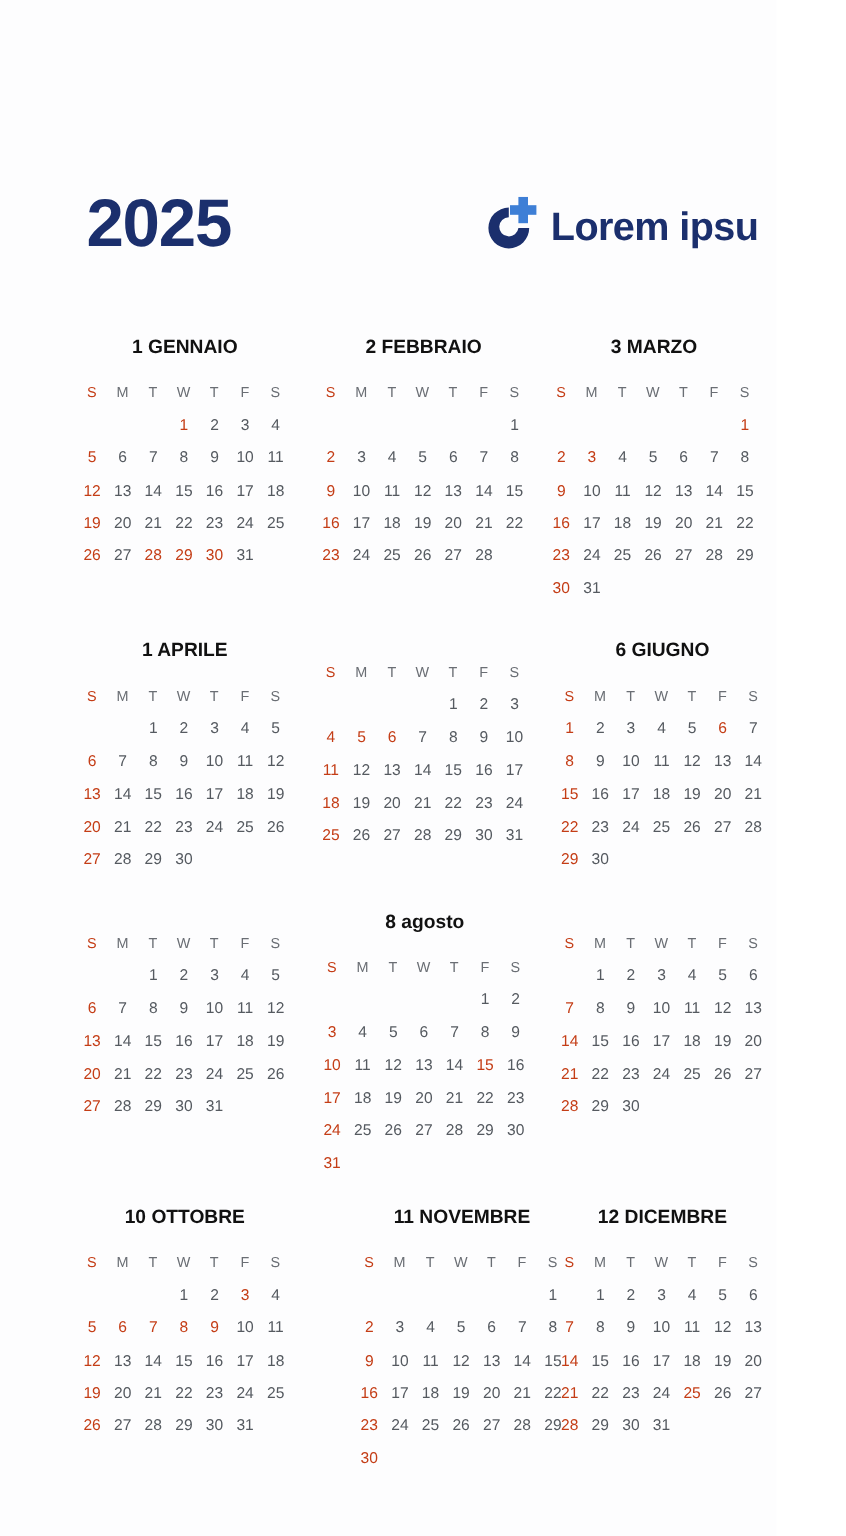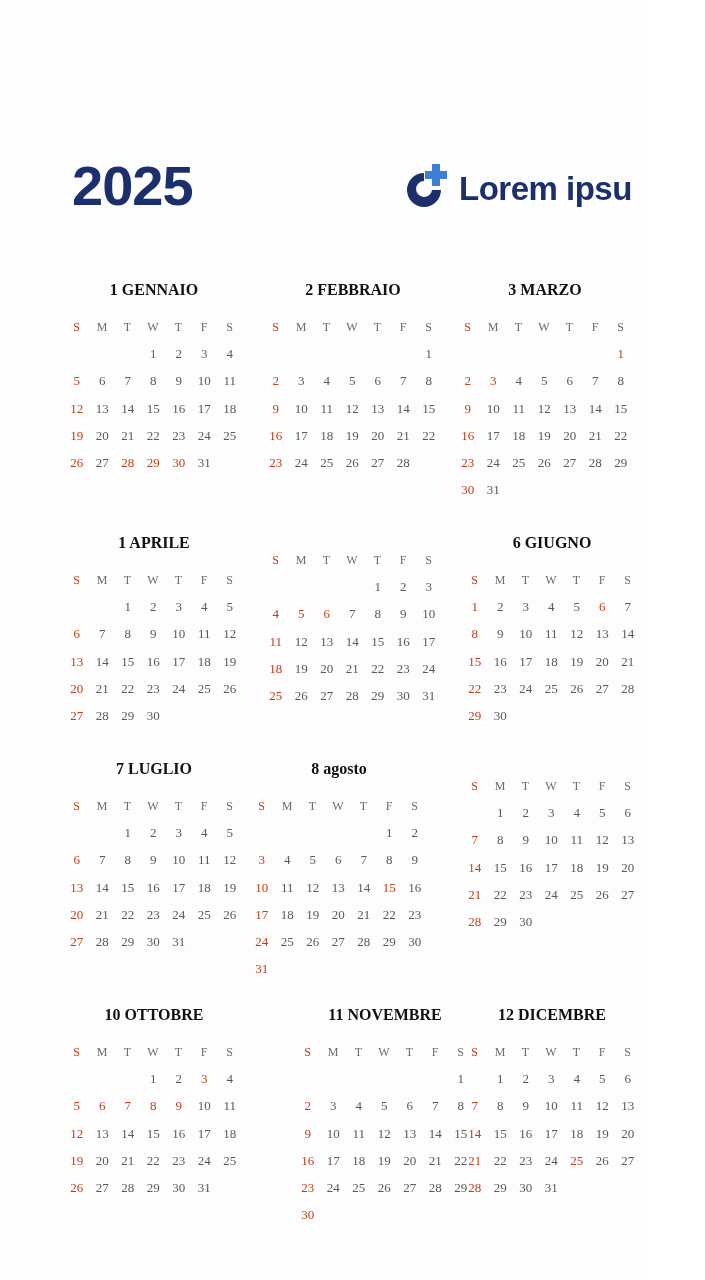--- a/index.html
+++ b/index.html
@@ -49,21 +49,20 @@
       font-weight: 700;
       color: #1b2f6d;
       margin-left: 8px;
       letter-spacing: -0.5px;
       line-height: 1;
       margin-top: 2px;
     }
     .month {
       position: absolute;
       width: 184px;
-      font-family: Liberation Serif, serif;
     }
     .month-title {
       text-align: center;
       font-size: 16px;
       font-weight: 700;
       color: #111111;
       height: 20px;
       line-height: 20px;
       margin-left: -4px;
     }
@@ -374,21 +373,20 @@
           <div class="cell">24</div>
           <div class="cell">25</div>
           <div class="cell">26</div>
           <div class="cell">27</div>
           <div class="cell">28</div>
           <div class="cell red">29</div>
           <div class="cell">30</div>
         </div>
       </div>
       <div class="month" style="left: 64px; top: 759px;">
-        <div class="month-title">7 LUGLIO</div>
         <div class="grid">
           <div class="cell dow red">S</div>
           <div class="cell dow">M</div>
           <div class="cell dow">T</div>
           <div class="cell dow">W</div>
           <div class="cell dow">T</div>
           <div class="cell dow">F</div>
           <div class="cell dow">S</div>
           <div class="cell empty"></div>
           <div class="cell empty"></div>
@@ -418,21 +416,21 @@
           <div class="cell">24</div>
           <div class="cell">25</div>
           <div class="cell">26</div>
           <div class="cell red">27</div>
           <div class="cell">28</div>
           <div class="cell">29</div>
           <div class="cell">30</div>
           <div class="cell">31</div>
         </div>
       </div>
-      <div class="month" style="left: 249px; top: 759px;">
+      <div class="month" style="left: 264px; top: 759px;">
         <div class="month-title">8 agosto</div>
         <div class="grid">
           <div class="cell dow red">S</div>
           <div class="cell dow">M</div>
           <div class="cell dow">T</div>
           <div class="cell dow">W</div>
           <div class="cell dow">T</div>
           <div class="cell dow">F</div>
           <div class="cell dow">S</div>
           <div class="cell empty"></div>

